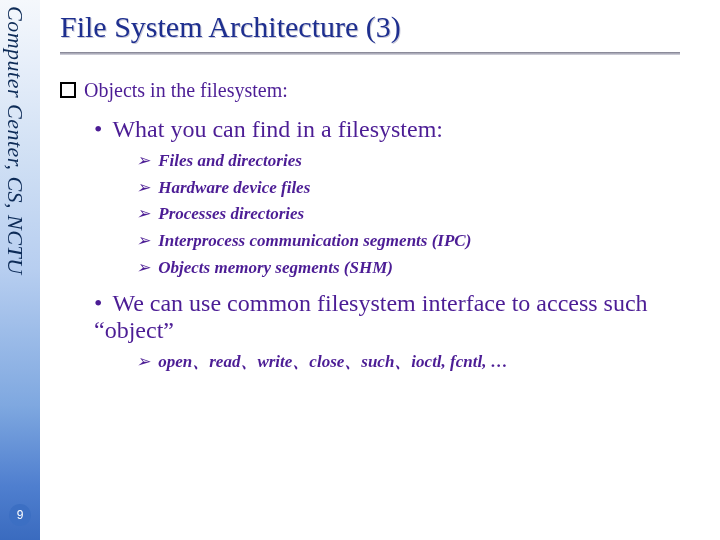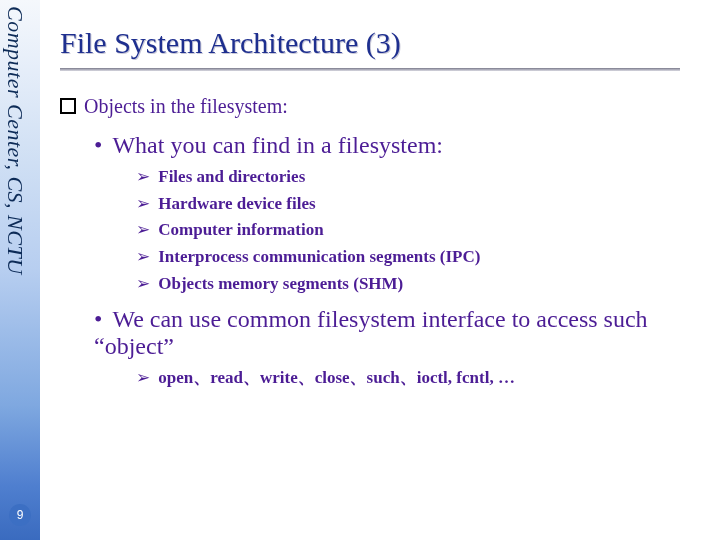--- a/index.html
+++ b/index.html
@@ -60,21 +60,20 @@
     font-size: 12px;
     line-height: 22px;
     text-align: center;
   }
   .content {
     position: absolute;
     left: 60px;
     top: 0;
     right: 10px;
     bottom: 0;
-    margin-top: 16px;
   }
   .title {
     margin-top: 10px;
     font-size: 30px;
     color: #1e2f8f;
     font-family: "Times New Roman", serif;
     text-shadow: 1px 1px 0 #c9c9d8;
   }
   .title-rule {
     margin-top: 8px;
@@ -109,20 +108,21 @@
     content: "•";
     margin-right: 10px;
   }
   .lvl3 {
     margin-left: 76px;
     font-size: 17px;
     font-weight: bold;
     margin-top: 2px;
     margin-bottom: 2px;
     line-height: 1.45;
+    font-style: italic;
   }
   .lvl3 .bullet-tri::before {
     content: "➢";
     margin-right: 8px;
     font-weight: normal;
   }
 </style>
 </head>
 <body>
 
@@ -149,21 +149,21 @@
         <span class="bullet-dot"></span><span>What you can find in a filesystem:</span>
       </div>
 
       <div class="lvl3">
         <span class="bullet-tri"></span><span>Files and directories</span>
       </div>
       <div class="lvl3">
         <span class="bullet-tri"></span><span>Hardware device files</span>
       </div>
       <div class="lvl3">
-        <span class="bullet-tri"></span><span>Computer information</span>
+        <span class="bullet-tri"></span><span>Processes directories</span>
       </div>
       <div class="lvl3">
         <span class="bullet-tri"></span><span>Interprocess communication segments (IPC)</span>
       </div>
       <div class="lvl3">
         <span class="bullet-tri"></span><span>Objects memory segments (SHM)</span>
       </div>
 
       <div class="lvl2" style="margin-top:10px;">
         <span class="bullet-dot"></span><span>We can use common filesystem interface to access such “object”</span>

